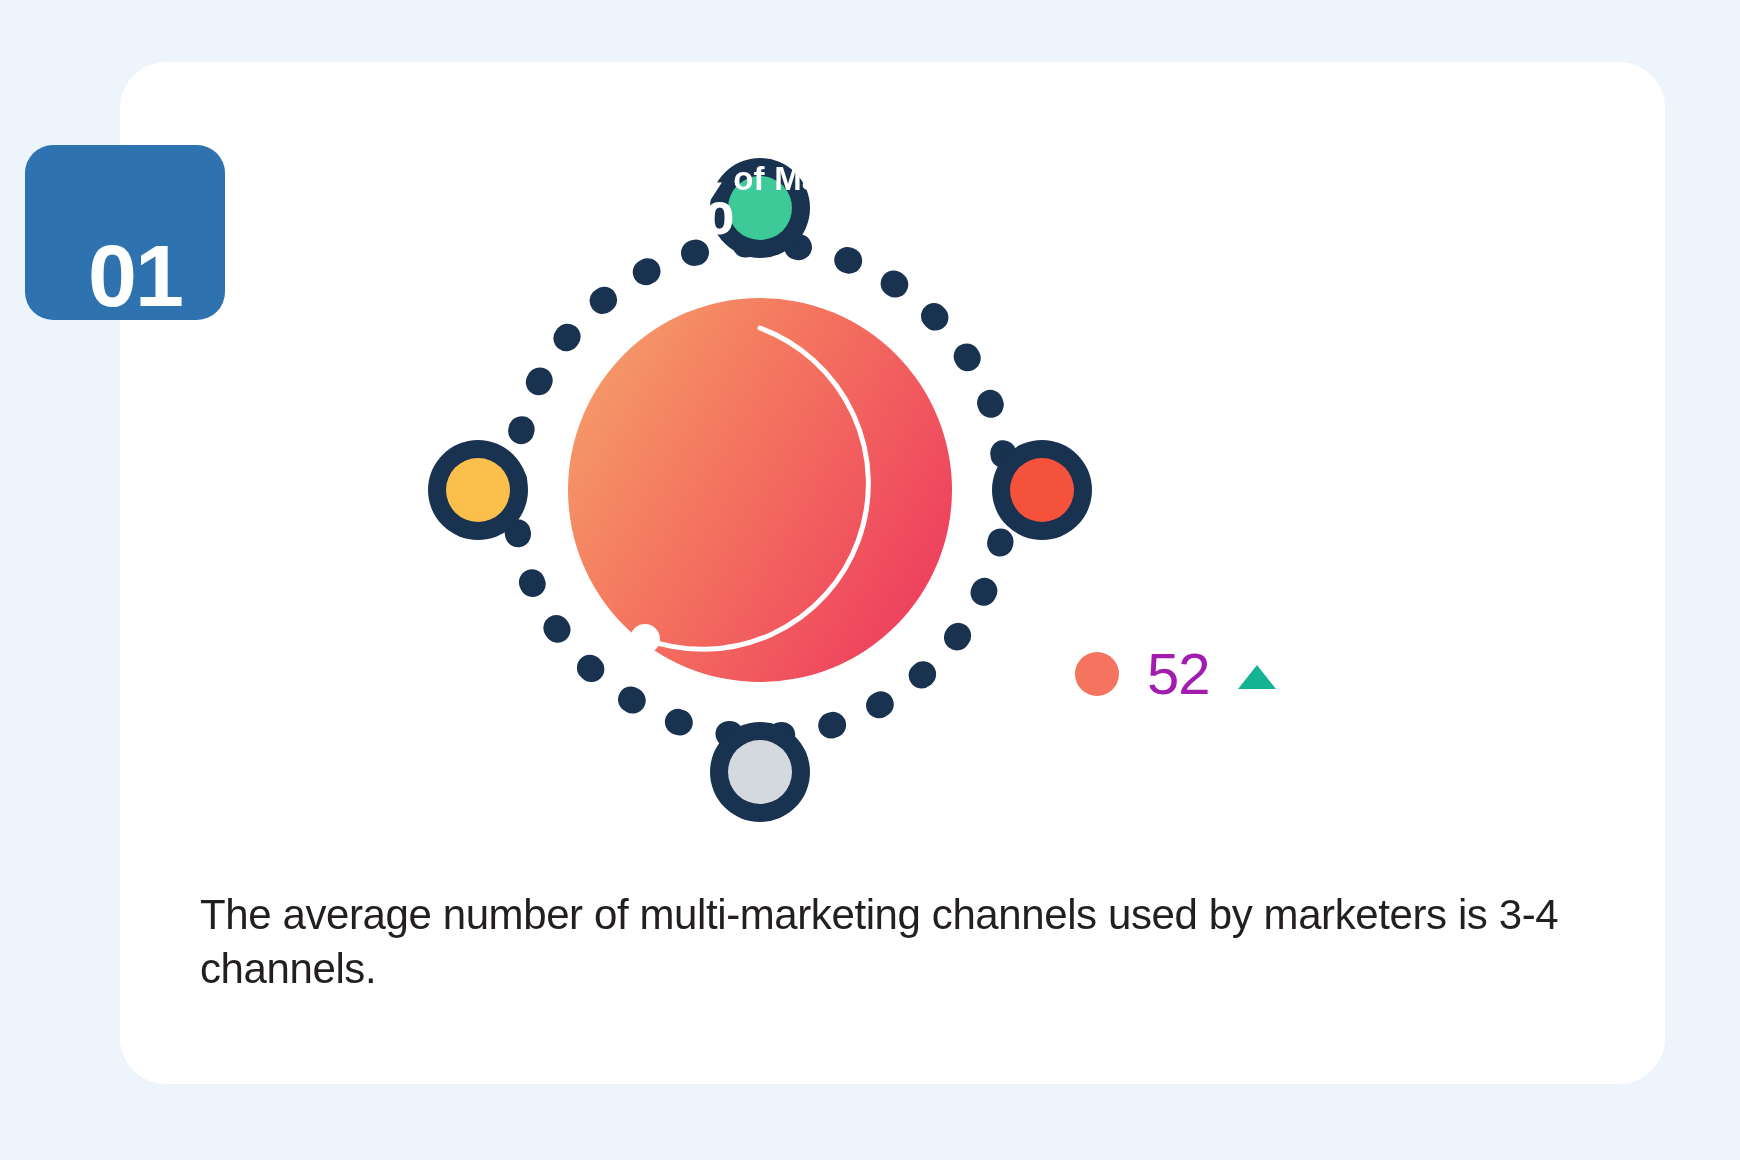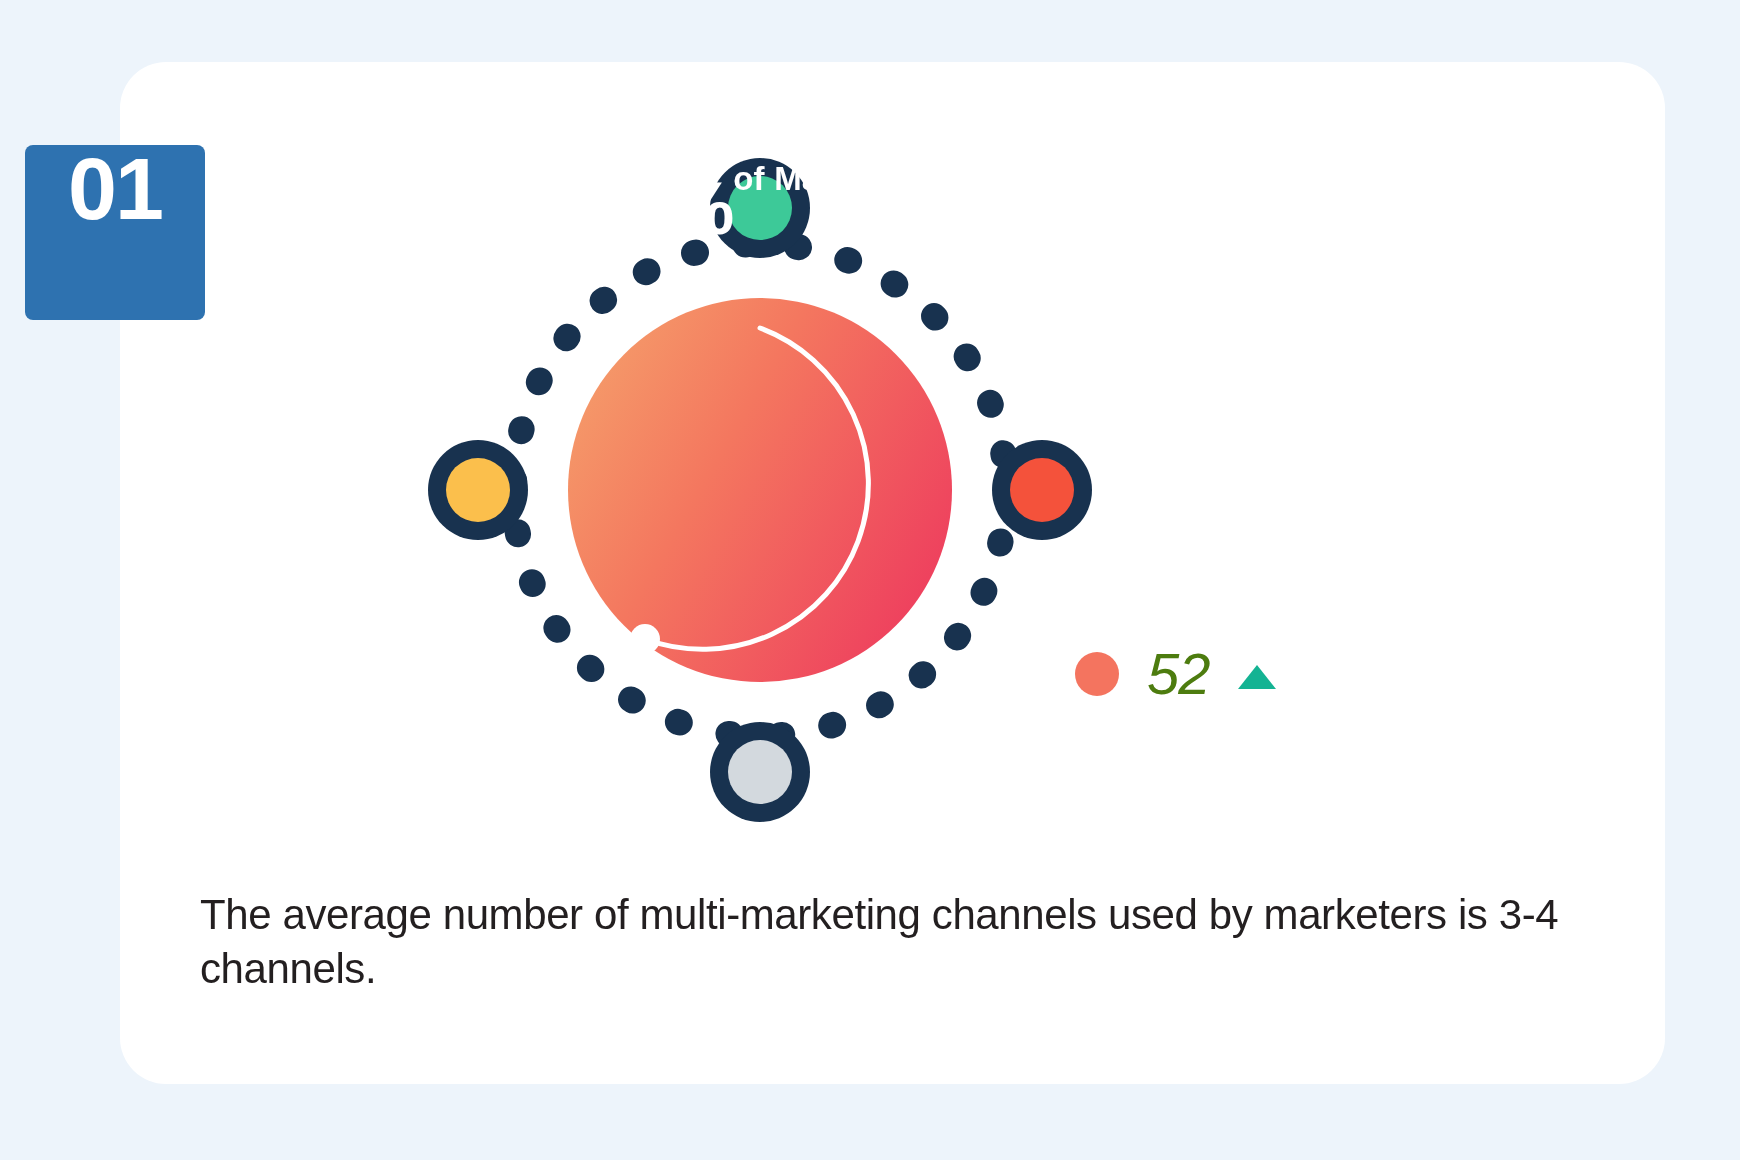--- a/index.html
+++ b/index.html
@@ -27,24 +27,25 @@
   }
 
   
   .badge {
     position: absolute;
     left: 25px;
     top: 145px;
     width: 180px;
     height: 175px;
     background: #2e72b0;
-    border-radius: 8px;
+    border-radius: 28px;
     display: flex;
-    align-items: flex-start;
+    align-items: flex-end;
     justify-content: center;
+    padding-left: 20px;
   }
   .badge-label {
     color: #ffffff;
     font-size: 88px;
     font-weight: bold;
     letter-spacing: -2px;
     line-height: 1;
   }
 
   
@@ -99,25 +100,24 @@
     gap: 28px;
   }
   .legend-dot {
     width: 44px;
     height: 44px;
     border-radius: 50%;
     background: #f4745f;
   }
   .legend-value {
     font-size: 58px;
-    color: #4d7c0f;
+    color: #a21caf;
     font-weight: normal;
     line-height: 1;
     letter-spacing: -1px;
-    font-style: italic;
   }
   .legend-tri {
     width: 0;
     height: 0;
     border-left: 19px solid transparent;
     border-right: 19px solid transparent;
     border-bottom: 24px solid #14b393;
     margin-top: 6px;
   }
 

